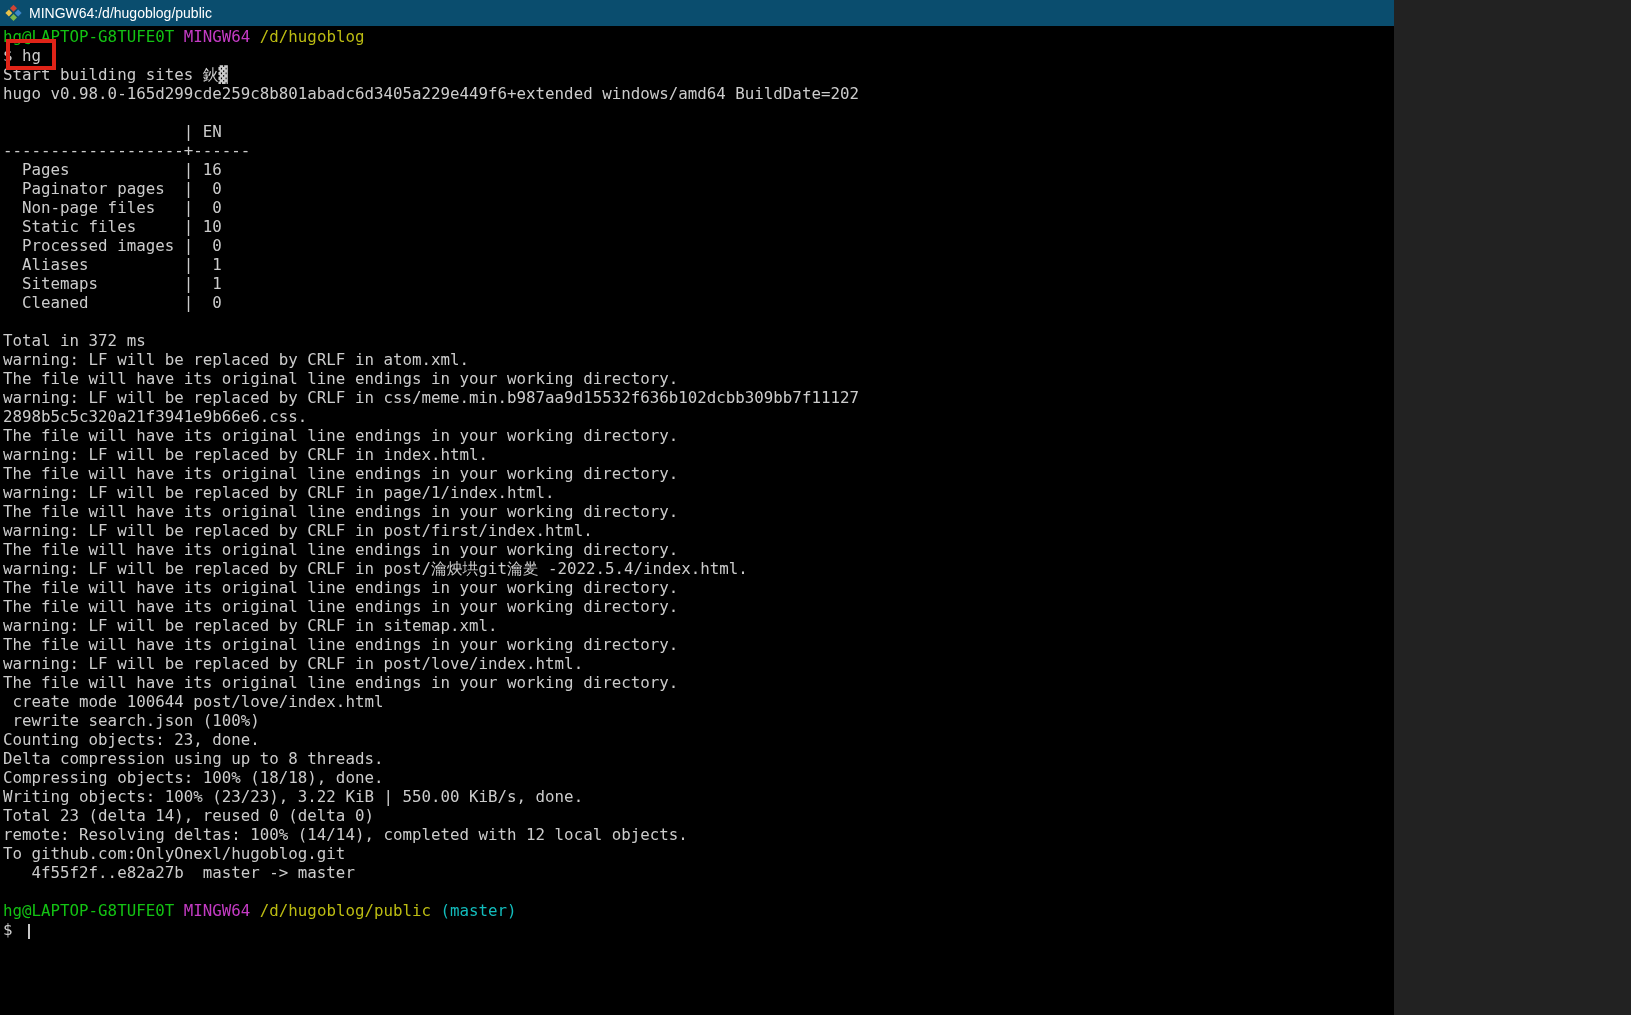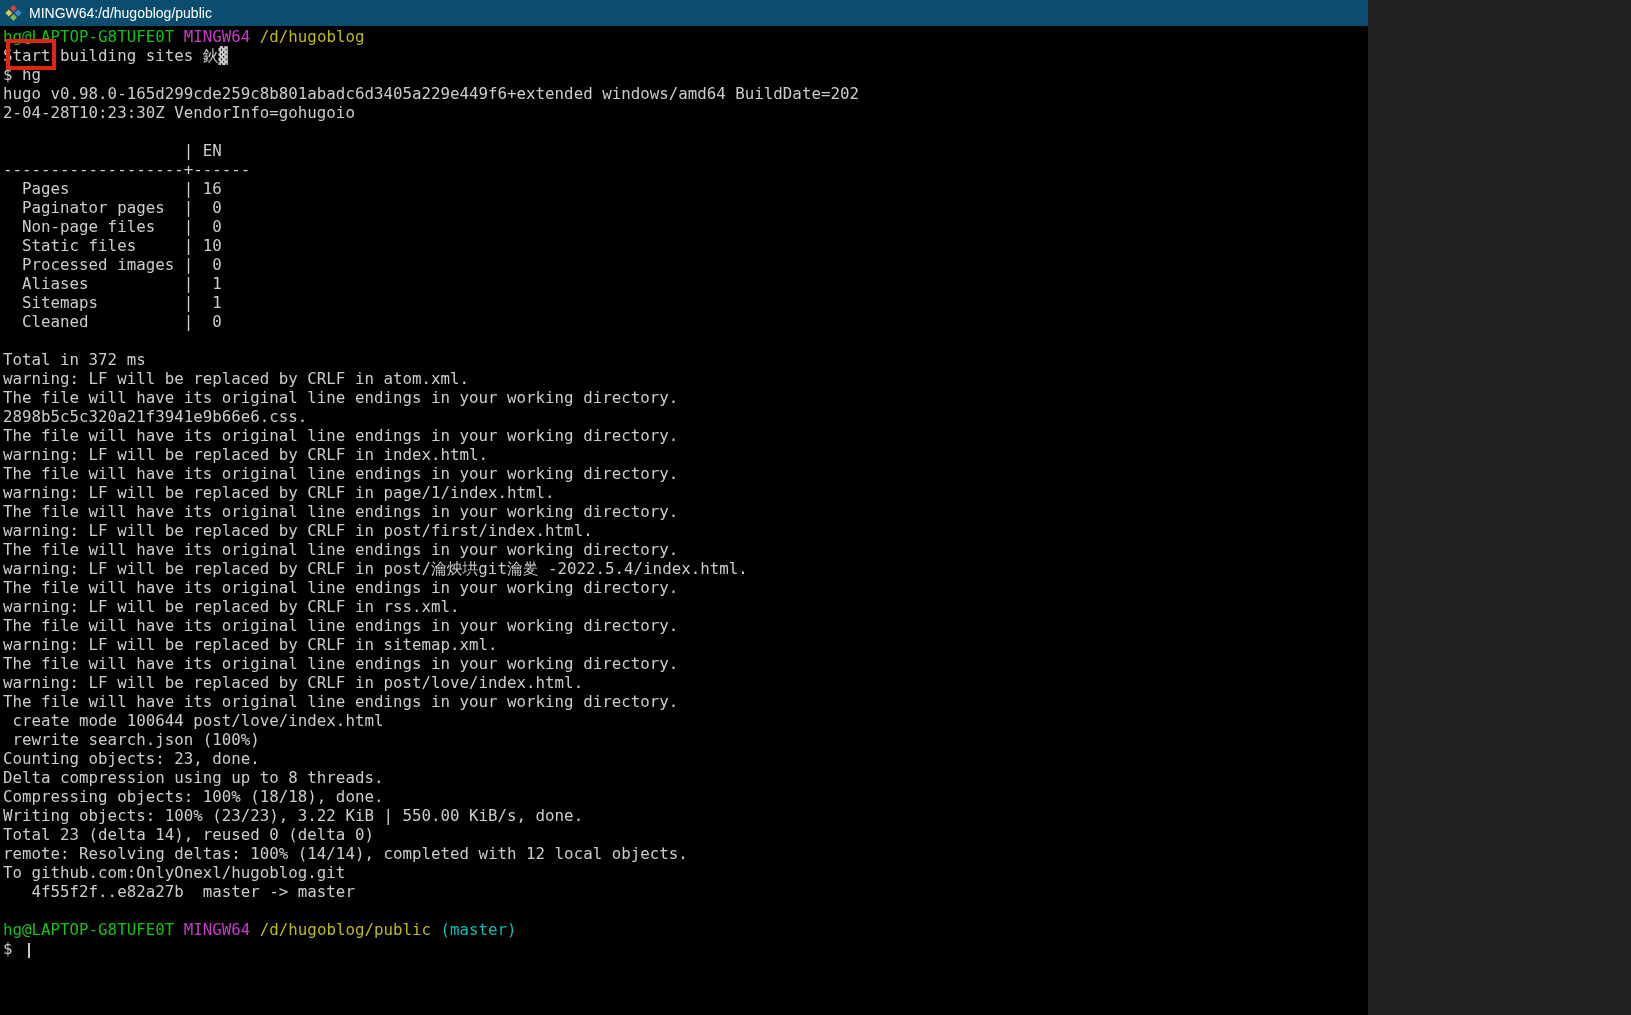--- a/index.html
+++ b/index.html
@@ -2,20 +2,21 @@
 <html style="--titlebar_bg: #0a4d6e; --title_fg: #ffffff; --terminal_bg: #000000; --foreground: #cccccc; --green: #13c213; --magenta: #c43bc4; --yellow: #bcbc12; --cyan: #12bcbc; --annotation_red: #e02418;"><head>
 <meta charset="utf-8">
 <style>
   html, body { margin: 0; padding: 0; background: #222; }
   .window {
     position: relative;
     width: 1368px;
     height: 1015px;
     overflow: hidden;
     background: var(--terminal_bg, #000);
+    padding-left: 26px;
   }
   .titlebar {
     position: absolute;
     top: 0; left: 0; right: 0;
     height: 26px;
     background: var(--titlebar_bg, #0a4d6e);
     display: flex;
     align-items: center;
     padding-left: 6px;
     box-sizing: border-box;
@@ -87,50 +88,49 @@
       <div class="d1"></div>
       <div class="d2"></div>
       <div class="d3"></div>
       <div class="d4"></div>
     </div>
     <span class="titlebar-title">MINGW64:/d/hugoblog/public</span>
   </div>
 
   <div class="terminal">
       <div class="trow"><span class="c-green">hg@LAPTOP-G8TUFE0T</span><span class="c-fg"> </span><span class="c-magenta">MINGW64</span><span class="c-fg"> </span><span class="c-yellow">/d/hugoblog</span></div>
+      <div class="trow"><span class="c-fg">$ hg</span></div>
       <div class="trow"><span class="c-fg">Start building sites 鈥▓</span></div>
-      <div class="trow"><span class="c-fg">$ hg</span></div>
       <div class="trow"><span class="c-fg">hugo v0.98.0-165d299cde259c8b801abadc6d3405a229e449f6+extended windows/amd64 BuildDate=202</span></div>
-      <div class="trow"><span class="c-fg">2-04-28T10:23:30Z VendorInfo=gohugoio</span></div>
       <div class="trow">&nbsp;</div>
       <div class="trow"><span class="c-fg">                   | EN  </span></div>
       <div class="trow"><span class="c-fg">-------------------+------</span></div>
       <div class="trow"><span class="c-fg">  Pages            | 16  </span></div>
       <div class="trow"><span class="c-fg">  Paginator pages  |  0  </span></div>
       <div class="trow"><span class="c-fg">  Non-page files   |  0  </span></div>
       <div class="trow"><span class="c-fg">  Static files     | 10  </span></div>
       <div class="trow"><span class="c-fg">  Processed images |  0  </span></div>
       <div class="trow"><span class="c-fg">  Aliases          |  1  </span></div>
       <div class="trow"><span class="c-fg">  Sitemaps         |  1  </span></div>
       <div class="trow"><span class="c-fg">  Cleaned          |  0  </span></div>
       <div class="trow">&nbsp;</div>
       <div class="trow"><span class="c-fg">Total in 372 ms</span></div>
       <div class="trow"><span class="c-fg">warning: LF will be replaced by CRLF in atom.xml.</span></div>
       <div class="trow"><span class="c-fg">The file will have its original line endings in your working directory.</span></div>
+      <div class="trow"><span class="c-fg">warning: LF will be replaced by CRLF in css/meme.min.b987aa9d15532f636b102dcbb309bb7f11127</span></div>
       <div class="trow"><span class="c-fg">2898b5c5c320a21f3941e9b66e6.css.</span></div>
       <div class="trow"><span class="c-fg">The file will have its original line endings in your working directory.</span></div>
       <div class="trow"><span class="c-fg">warning: LF will be replaced by CRLF in index.html.</span></div>
       <div class="trow"><span class="c-fg">The file will have its original line endings in your working directory.</span></div>
       <div class="trow"><span class="c-fg">warning: LF will be replaced by CRLF in page/1/index.html.</span></div>
       <div class="trow"><span class="c-fg">The file will have its original line endings in your working directory.</span></div>
       <div class="trow"><span class="c-fg">warning: LF will be replaced by CRLF in post/first/index.html.</span></div>
       <div class="trow"><span class="c-fg">The file will have its original line endings in your working directory.</span></div>
       <div class="trow"><span class="c-fg">warning: LF will be replaced by CRLF in post/瀹炴垬git瀹夎 -2022.5.4/index.html.</span></div>
       <div class="trow"><span class="c-fg">The file will have its original line endings in your working directory.</span></div>
-      <div class="trow"><span class="c-fg">warning: LF will be replaced by CRLF in rss.xml.</span></div>
       <div class="trow"><span class="c-fg">The file will have its original line endings in your working directory.</span></div>
       <div class="trow"><span class="c-fg">warning: LF will be replaced by CRLF in sitemap.xml.</span></div>
       <div class="trow"><span class="c-fg">The file will have its original line endings in your working directory.</span></div>
       <div class="trow"><span class="c-fg">warning: LF will be replaced by CRLF in post/love/index.html.</span></div>
       <div class="trow"><span class="c-fg">The file will have its original line endings in your working directory.</span></div>
       <div class="trow"><span class="c-fg"> create mode 100644 post/love/index.html</span></div>
       <div class="trow"><span class="c-fg"> rewrite search.json (100%)</span></div>
       <div class="trow"><span class="c-fg">Counting objects: 23, done.</span></div>
       <div class="trow"><span class="c-fg">Delta compression using up to 8 threads.</span></div>
       <div class="trow"><span class="c-fg">Compressing objects: 100% (18/18), done.</span></div>

